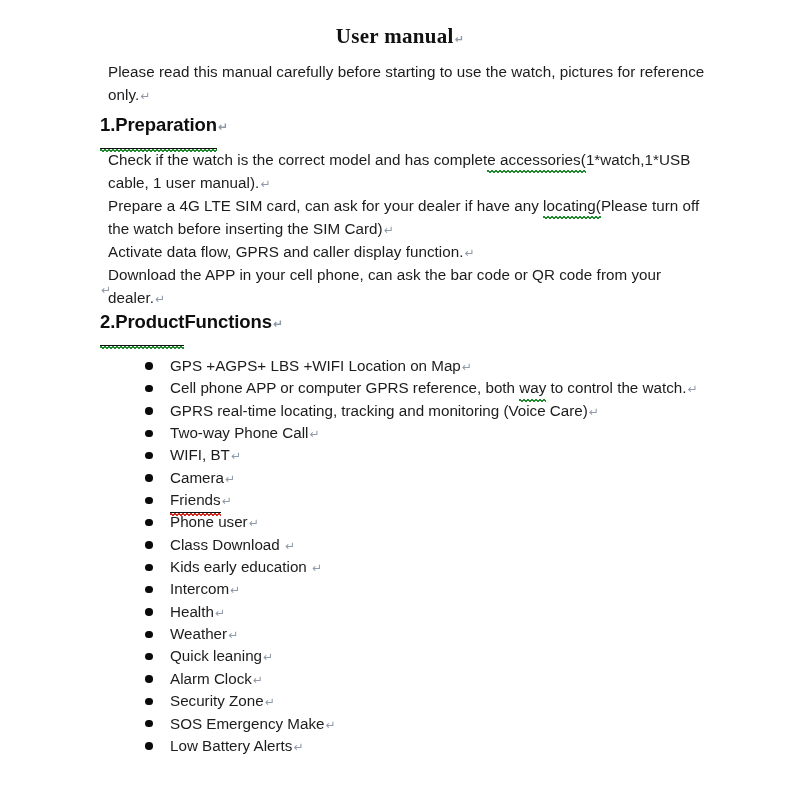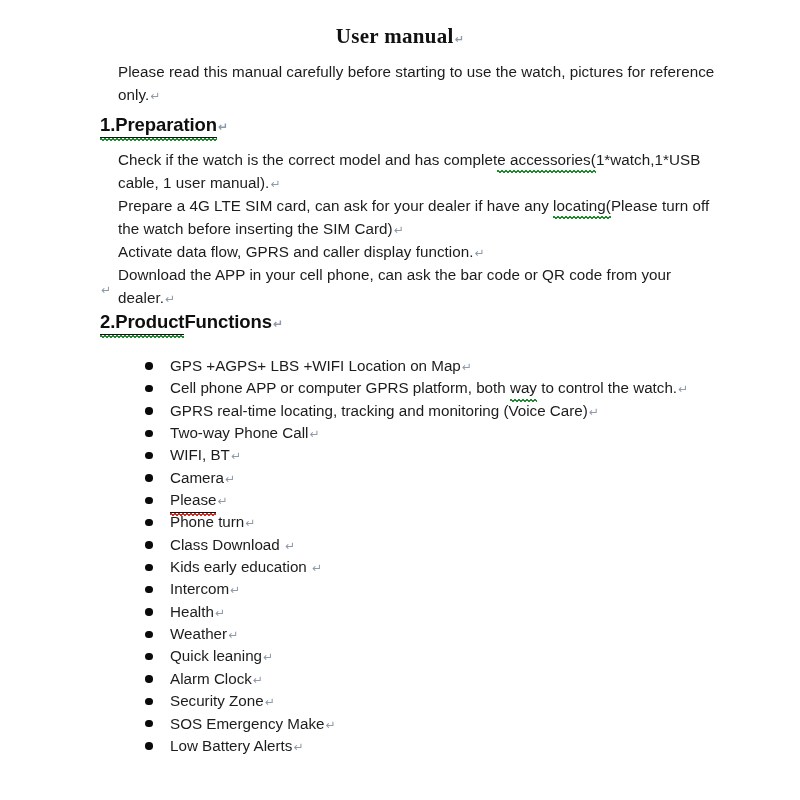--- a/index.html
+++ b/index.html
@@ -35,41 +35,41 @@
     font-weight: bold;
     font-size: 21px;
     letter-spacing: 0.3px;
     color: #111;
     white-space: nowrap;
   }
 
   
   .para {
     position: absolute;
-    left: 118px;
+    left: 108px;
     width: 606px;
     font-size: 15.2px;
     line-height: 23px;
     color: #1c1c1c;
     letter-spacing: 0.05px;
   }
 
   
   .heading {
     position: absolute;
     left: 100px;
     font-size: 18.5px;
     font-weight: bold;
     color: #0f0f0f;
     letter-spacing: -0.1px;
     white-space: nowrap;
   }
   .heading .num-part {
     border-bottom: 1.4px solid #111;
-    padding-bottom: 1px;
+    padding-bottom: 12px;
     position: relative;
     display: inline-block;
     text-align: center;
   }
   .heading .rest-part { display: inline-block; }
 
   
   .bullets {
     position: absolute;
     left: 100px;
@@ -197,45 +197,45 @@
     <span class="num-part sq sq-green sq-under">2.Product</span><span class="rest-part"> Functions</span><span class="pmark">↵</span>
   </div>
 
   <ul class="bullets">
 
     <li>
       <span class="dot"></span><span>GPS +AGPS+ LBS +WIFI Location on Map</span><span class="pmark">↵</span>
     </li>
 
     <li>
-      <span class="dot"></span><span>Cell phone APP or computer GPRS platform, both </span><span class="sq sq-green">way</span><span> to control the watch.</span><span class="pmark">↵</span>
+      <span class="dot"></span><span>Cell phone APP or computer GPRS reference, both </span><span class="sq sq-green">way</span><span> to control the watch.</span><span class="pmark">↵</span>
     </li>
 
     <li>
       <span class="dot"></span><span>GPRS real-time locating, tracking and monitoring (Voice Care)</span><span class="pmark">↵</span>
     </li>
 
     <li>
       <span class="dot"></span><span>Two-way Phone Call</span><span class="pmark">↵</span>
     </li>
 
     <li>
       <span class="dot"></span><span>WIFI, BT</span><span class="pmark">↵</span>
     </li>
 
     <li>
       <span class="dot"></span><span>Camera</span><span class="pmark">↵</span>
     </li>
 
     <li>
-      <span class="dot"></span><span class="uline sq sq-red sq-under">Please</span><span class="pmark">↵</span>
-    </li>
-
-    <li>
-      <span class="dot"></span><span>Phone turn</span><span class="pmark">↵</span>
+      <span class="dot"></span><span class="uline sq sq-red sq-under">Friends</span><span class="pmark">↵</span>
+    </li>
+
+    <li>
+      <span class="dot"></span><span>Phone user</span><span class="pmark">↵</span>
     </li>
 
     <li>
       <span class="dot"></span><span>Class Download </span><span class="pmark">↵</span>
     </li>
 
     <li>
       <span class="dot"></span><span>Kids early education </span><span class="pmark">↵</span>
     </li>
 

